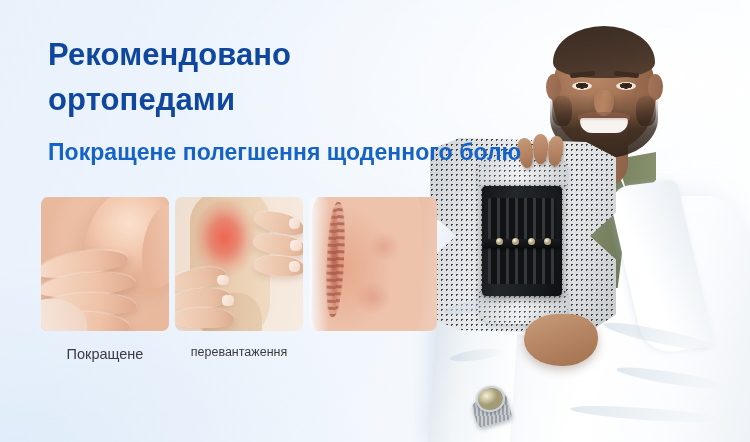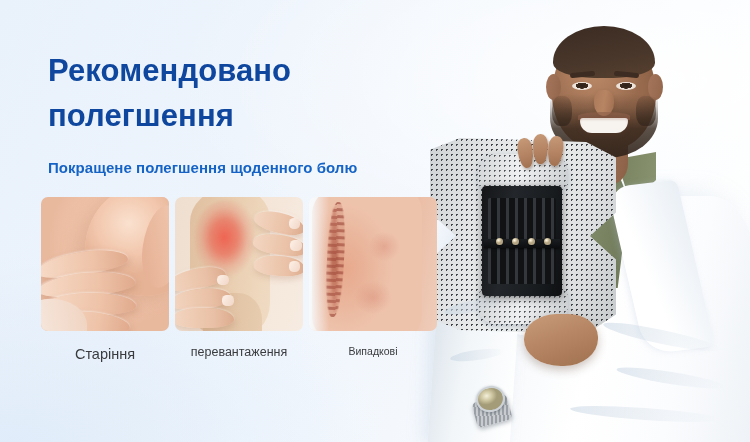--- a/index.html
+++ b/index.html
@@ -27,36 +27,36 @@
       radial-gradient(120% 90% at 88% 18%, rgba(255,255,255,0.92) 0%, rgba(255,255,255,0) 55%),
       radial-gradient(70% 60% at 2% 100%, rgba(222,235,249,0.85) 0%, rgba(222,235,249,0) 70%);
     pointer-events: none;
     z-index: 1;
   }
 
   
   .copy {
     position: absolute;
     left: 48px;
-    top: 48px;
+    top: 32px;
     z-index: 6;
   }
   .headline {
     margin: 0;
     font-size: 31px;
     line-height: 45px;
     font-weight: 700;
     color: #0f479e;
     letter-spacing: 0.1px;
     white-space: nowrap;
   }
   .headline .l2 { display: block; }
   .subheadline {
     margin: 19px 0 0 0;
-    font-size: 15px;
+    font-size: 23px;
     line-height: 22px;
     font-weight: 700;
     color: #1663c6;
     letter-spacing: 0.05px;
     white-space: nowrap;
   }
 
   
   .cards {
     position: absolute;
@@ -539,40 +539,40 @@
   .coat-fold-c { left: 150px; top: 408px; width: 150px; height: 12px; transform: rotate(4deg); }
 </style>
 </head>
 <body>
 
 <div class="banner">
 
   <div class="copy">
     <h1 class="headline">
       <span class="l1">Рекомендовано</span>
-      <span class="l2">полегшення</span>
+      <span class="l2">ортопедами</span>
     </h1>
     <p class="subheadline">Покращене полегшення щоденного болю</p>
   </div>
 
   <div class="cards">
 
     <div class="card c1">
       <div class="thumb t1">
         <div class="shade"></div>
         <div class="knee"></div>
         <div class="thumbf"></div>
         <div class="fing f1"></div>
         <div class="fing f2"></div>
         <div class="fing f3"></div>
         <div class="fing f4"></div>
         <div class="wrist"></div>
       </div>
       <div class="caption">
-        <span class="cap-l1">Старіння</span>
+        <span class="cap-l1">Покращене</span>
       </div>
     </div>
 
     <div class="card c2">
       <div class="thumb t2">
         <div class="leg"></div>
         <div class="calf"></div>
         <div class="inflame"></div>
         <div class="fing2 rf1"></div>
         <div class="fing2 rf2"></div>
@@ -594,21 +594,20 @@
     <div class="card c3">
       <div class="thumb t3">
         <div class="limb"></div>
         <div class="blotch b1"></div>
         <div class="blotch b2"></div>
         <div class="scar"></div>
         <div class="scar2"></div>
         <div class="edge"></div>
       </div>
       <div class="caption">
-        <span class="cap-l1">Випадкові</span>
       </div>
     </div>
 
   </div>
 
   <div class="model">
 
     <div class="torso"></div>
     <div class="shirt"></div>
     <div class="shirt-collar-l"></div>

